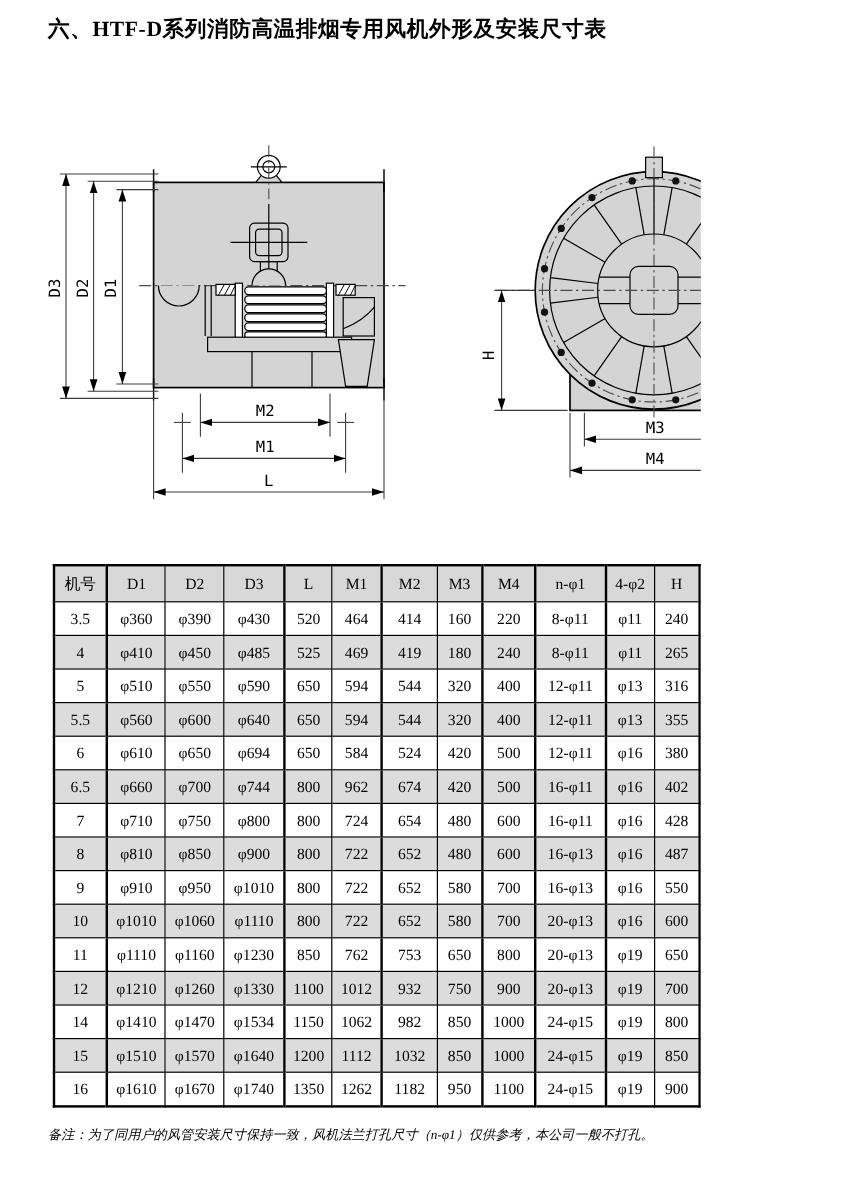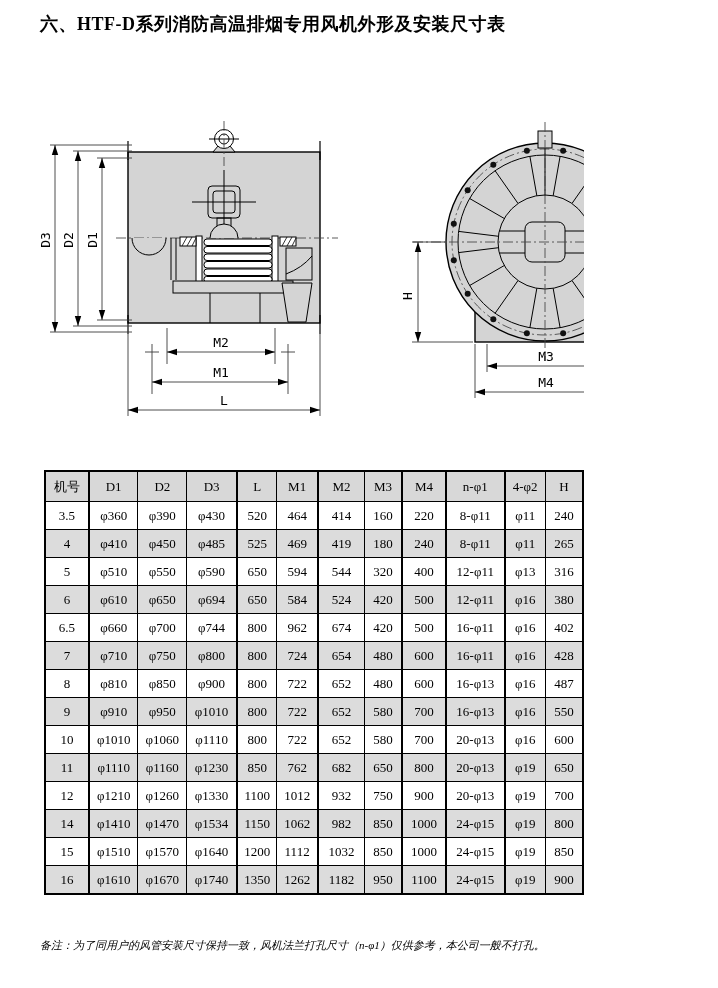--- a/index.html
+++ b/index.html
@@ -294,20 +294,34 @@
           <td class="bl">650</td>
           <td>594</td>
           <td class="bl">544</td>
           <td>320</td>
           <td class="bl">400</td>
           <td class="bl">12-φ11</td>
           <td class="bl">φ13</td>
           <td>316</td>
         </tr>
         <tr>
+          <td>5.5</td>
+          <td class="bl">φ560</td>
+          <td>φ600</td>
+          <td>φ640</td>
+          <td class="bl">650</td>
+          <td>594</td>
+          <td class="bl">544</td>
+          <td>320</td>
+          <td class="bl">400</td>
+          <td class="bl">12-φ11</td>
+          <td class="bl">φ13</td>
+          <td>355</td>
+        </tr>
+        <tr>
           <td>6</td>
           <td class="bl">φ610</td>
           <td>φ650</td>
           <td>φ694</td>
           <td class="bl">650</td>
           <td>584</td>
           <td class="bl">524</td>
           <td>420</td>
           <td class="bl">500</td>
           <td class="bl">12-φ11</td>
@@ -384,21 +398,21 @@
           <td class="bl">φ16</td>
           <td>600</td>
         </tr>
         <tr>
           <td>11</td>
           <td class="bl">φ1110</td>
           <td>φ1160</td>
           <td>φ1230</td>
           <td class="bl">850</td>
           <td>762</td>
-          <td class="bl">682</td>
+          <td class="bl">753</td>
           <td>650</td>
           <td class="bl">800</td>
           <td class="bl">20-φ13</td>
           <td class="bl">φ19</td>
           <td>650</td>
         </tr>
         <tr>
           <td>12</td>
           <td class="bl">φ1210</td>
           <td>φ1260</td>

